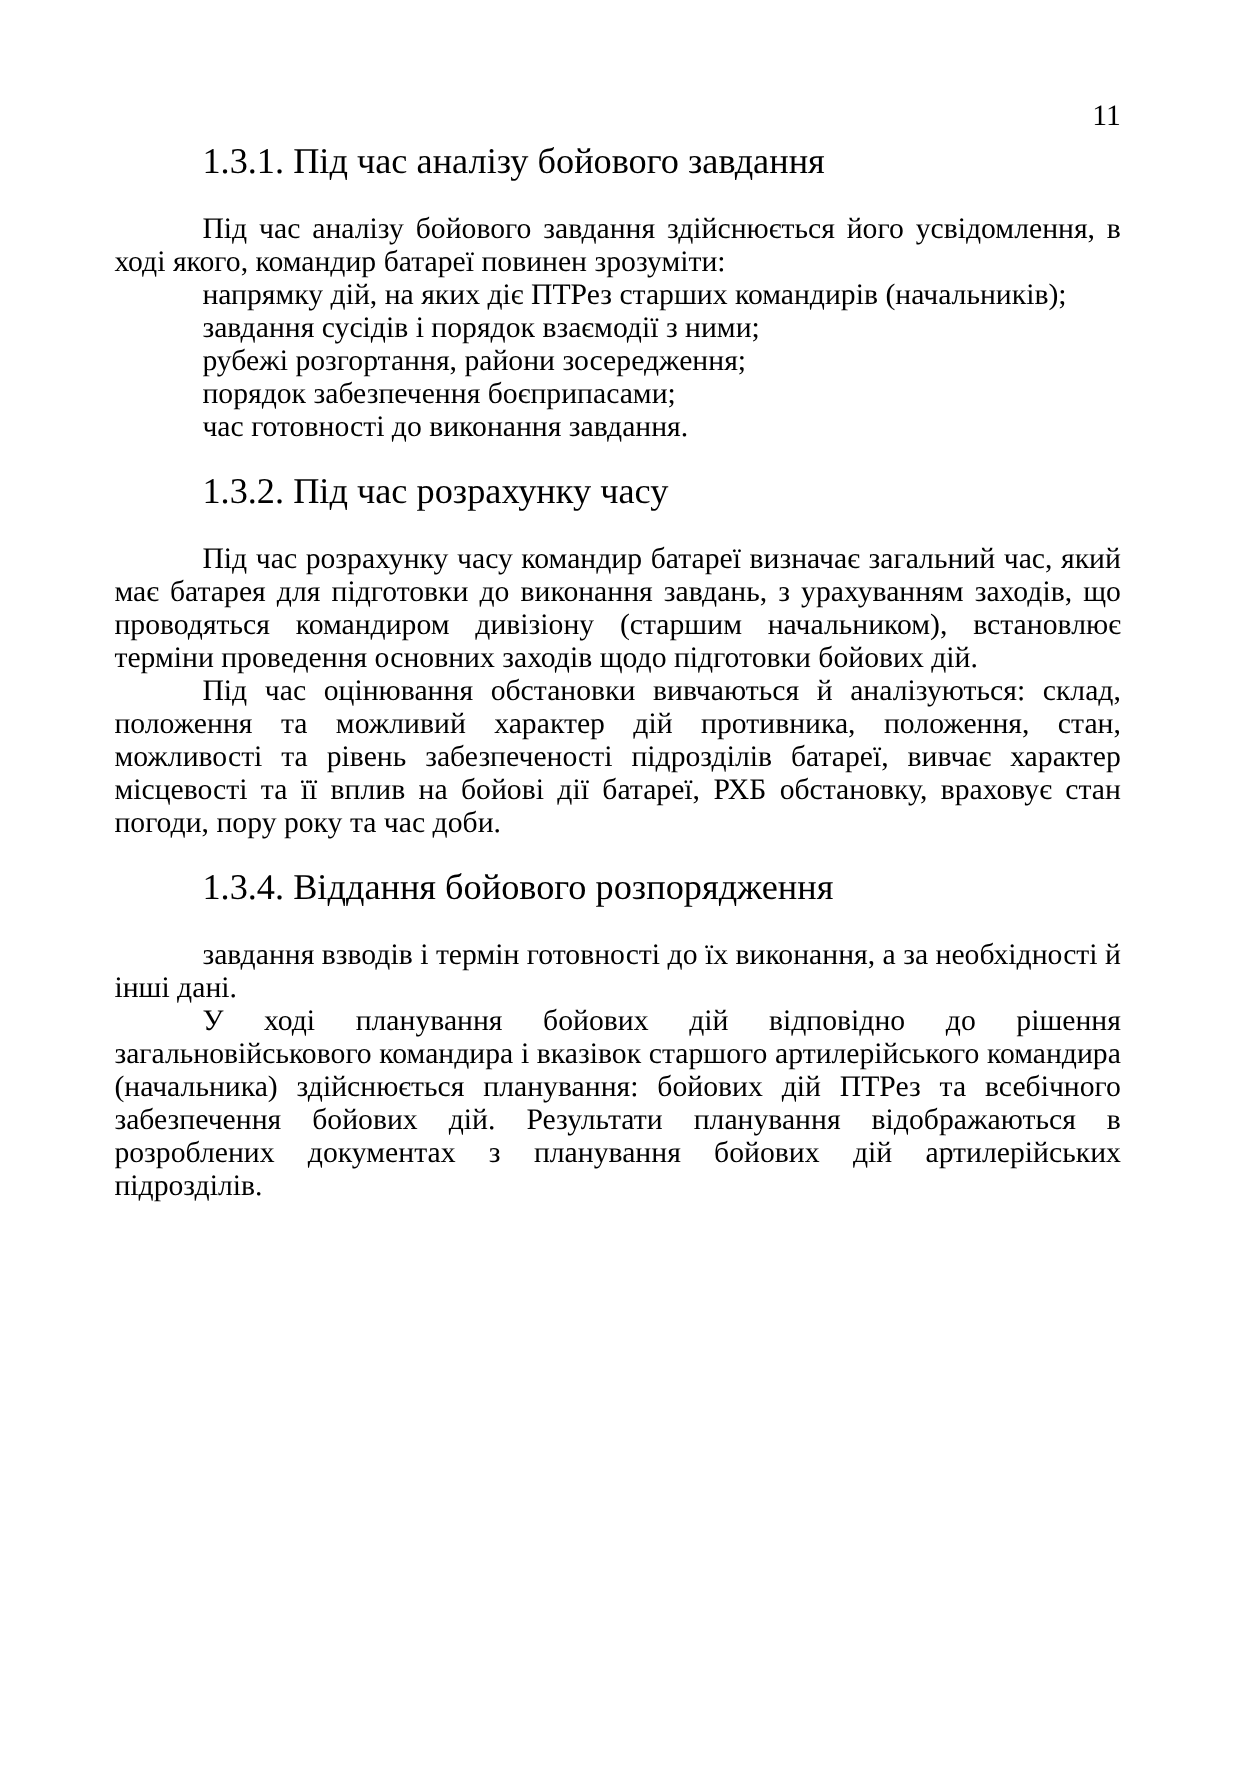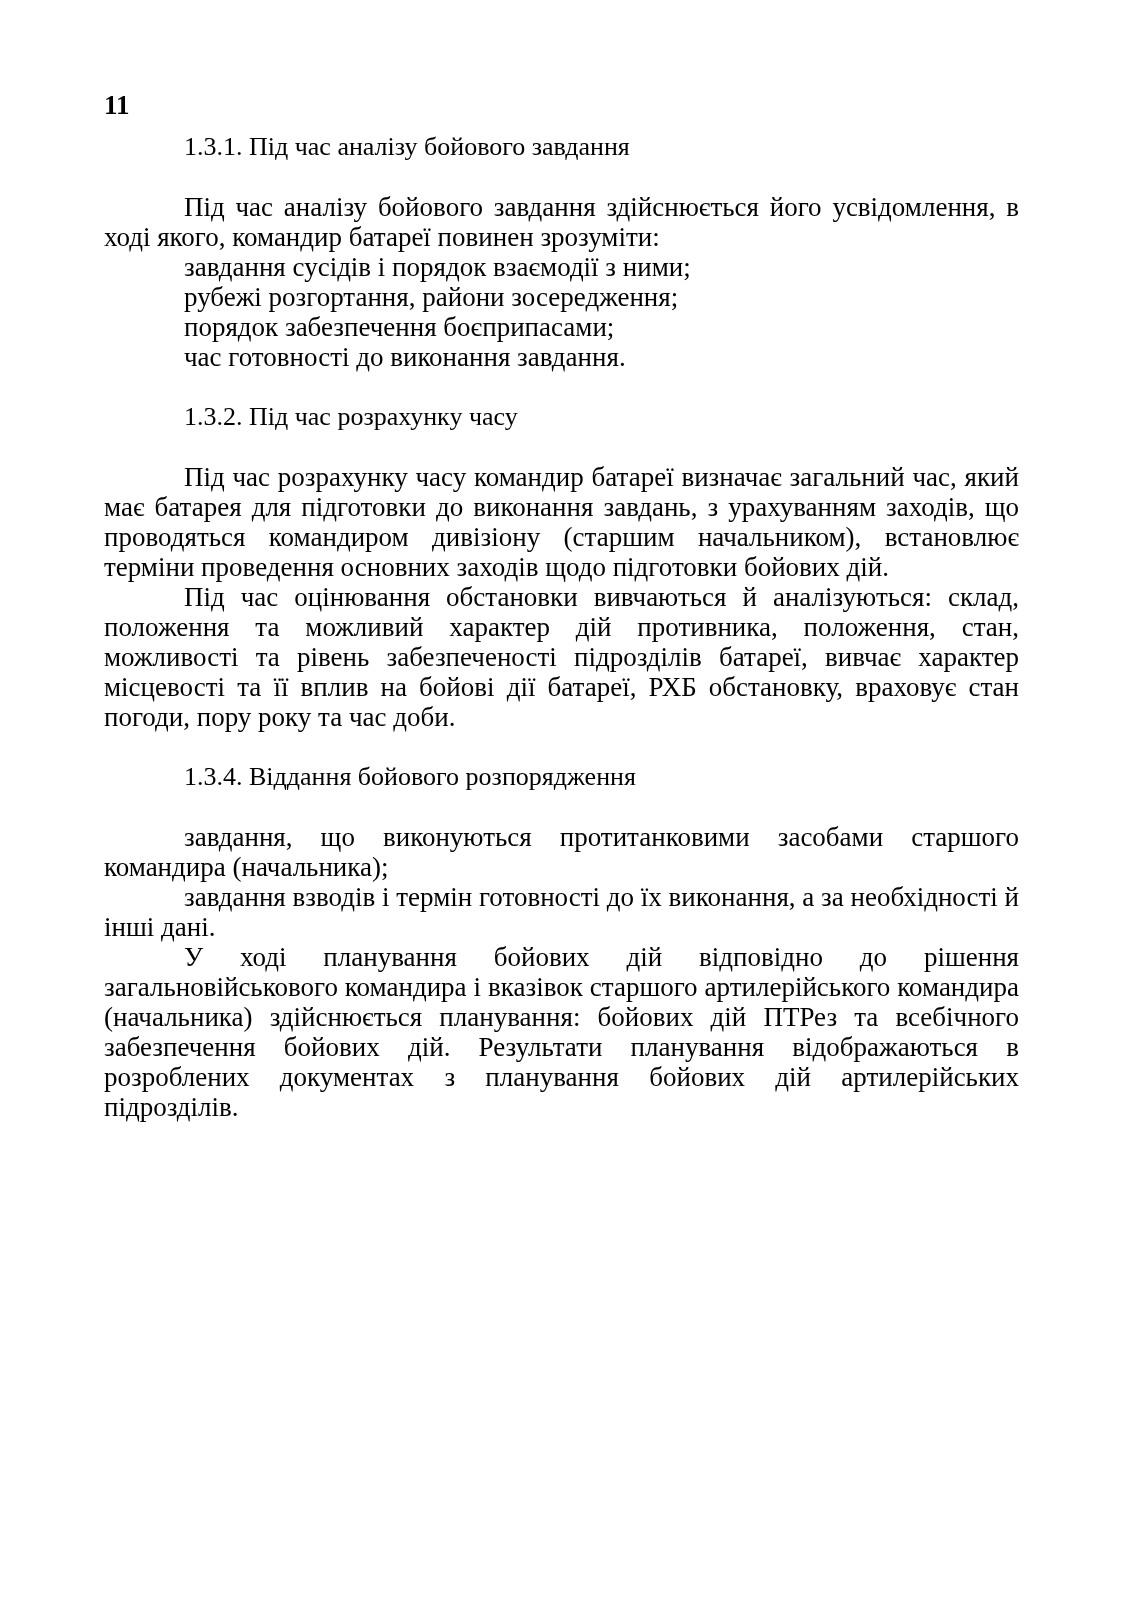--- a/index.html
+++ b/index.html
@@ -18,26 +18,25 @@
   }
   .content {
     position: absolute;
     left: 104px;
     top: 90px;
     width: 915px;
     font-size: 27px;
     line-height: 30px;
   }
   .page-number {
-    text-align: left;
+    text-align: right;
     margin: 0 0 12px 0;
-    font-weight: bold;
   }
   .heading {
-    font-size: 26px;
+    font-size: 33px;
     font-weight: normal;
     margin: 30px 0 30px 0;
     text-indent: 80px;
     text-align: left;
   }
   .heading.first {
     margin-top: 0;
   }
   .para {
     margin: 0;
@@ -48,29 +47,29 @@
 </head>
 <body>
 
 <div class="page">
   <div class="content">
 
     <div class="page-number">11</div>
 
     <h2 class="heading first">1.3.1. Під час аналізу бойового завдання</h2>
     <p class="para">Під час аналізу бойового завдання здійснюється його усвідомлення, в ході якого, командир батареї повинен зрозуміти:</p>
+    <p class="para">напрямку дій, на яких діє ПТРез старших командирів (начальників);</p>
     <p class="para">завдання сусідів і порядок взаємодії з ними;</p>
     <p class="para">рубежі розгортання, райони зосередження;</p>
     <p class="para">порядок забезпечення боєприпасами;</p>
     <p class="para">час готовності до виконання завдання.</p>
 
     <h2 class="heading">1.3.2. Під час розрахунку часу</h2>
     <p class="para">Під час розрахунку часу командир батареї визначає загальний час, який має батарея для підготовки до виконання завдань, з урахуванням заходів, що проводяться командиром дивізіону (старшим начальником), встановлює терміни проведення основних заходів щодо підготовки бойових дій.</p>
 
     <p class="para">Під час оцінювання обстановки вивчаються й аналізуються: склад, положення та можливий характер дій противника, положення, стан, можливості та рівень забезпеченості підрозділів батареї, вивчає характер місцевості та її вплив на бойові дії батареї, РХБ обстановку, враховує стан погоди, пору року та час доби.</p>
 
     <h2 class="heading">1.3.4. Віддання бойового розпорядження</h2>
-    <p class="para">завдання, що виконуються протитанковими засобами старшого командира (начальника);</p>
     <p class="para">завдання взводів і термін готовності до їх виконання, а за необхідності й інші дані.</p>
     <p class="para">У ході планування бойових дій відповідно до рішення загальновійськового командира і вказівок старшого артилерійського командира (начальника) здійснюється планування: бойових дій ПТРез та всебічного забезпечення бойових дій. Результати планування відображаються в розроблених документах з планування бойових дій артилерійських підрозділів.</p>
 
   </div>
 </div>
 
 </body></html>

